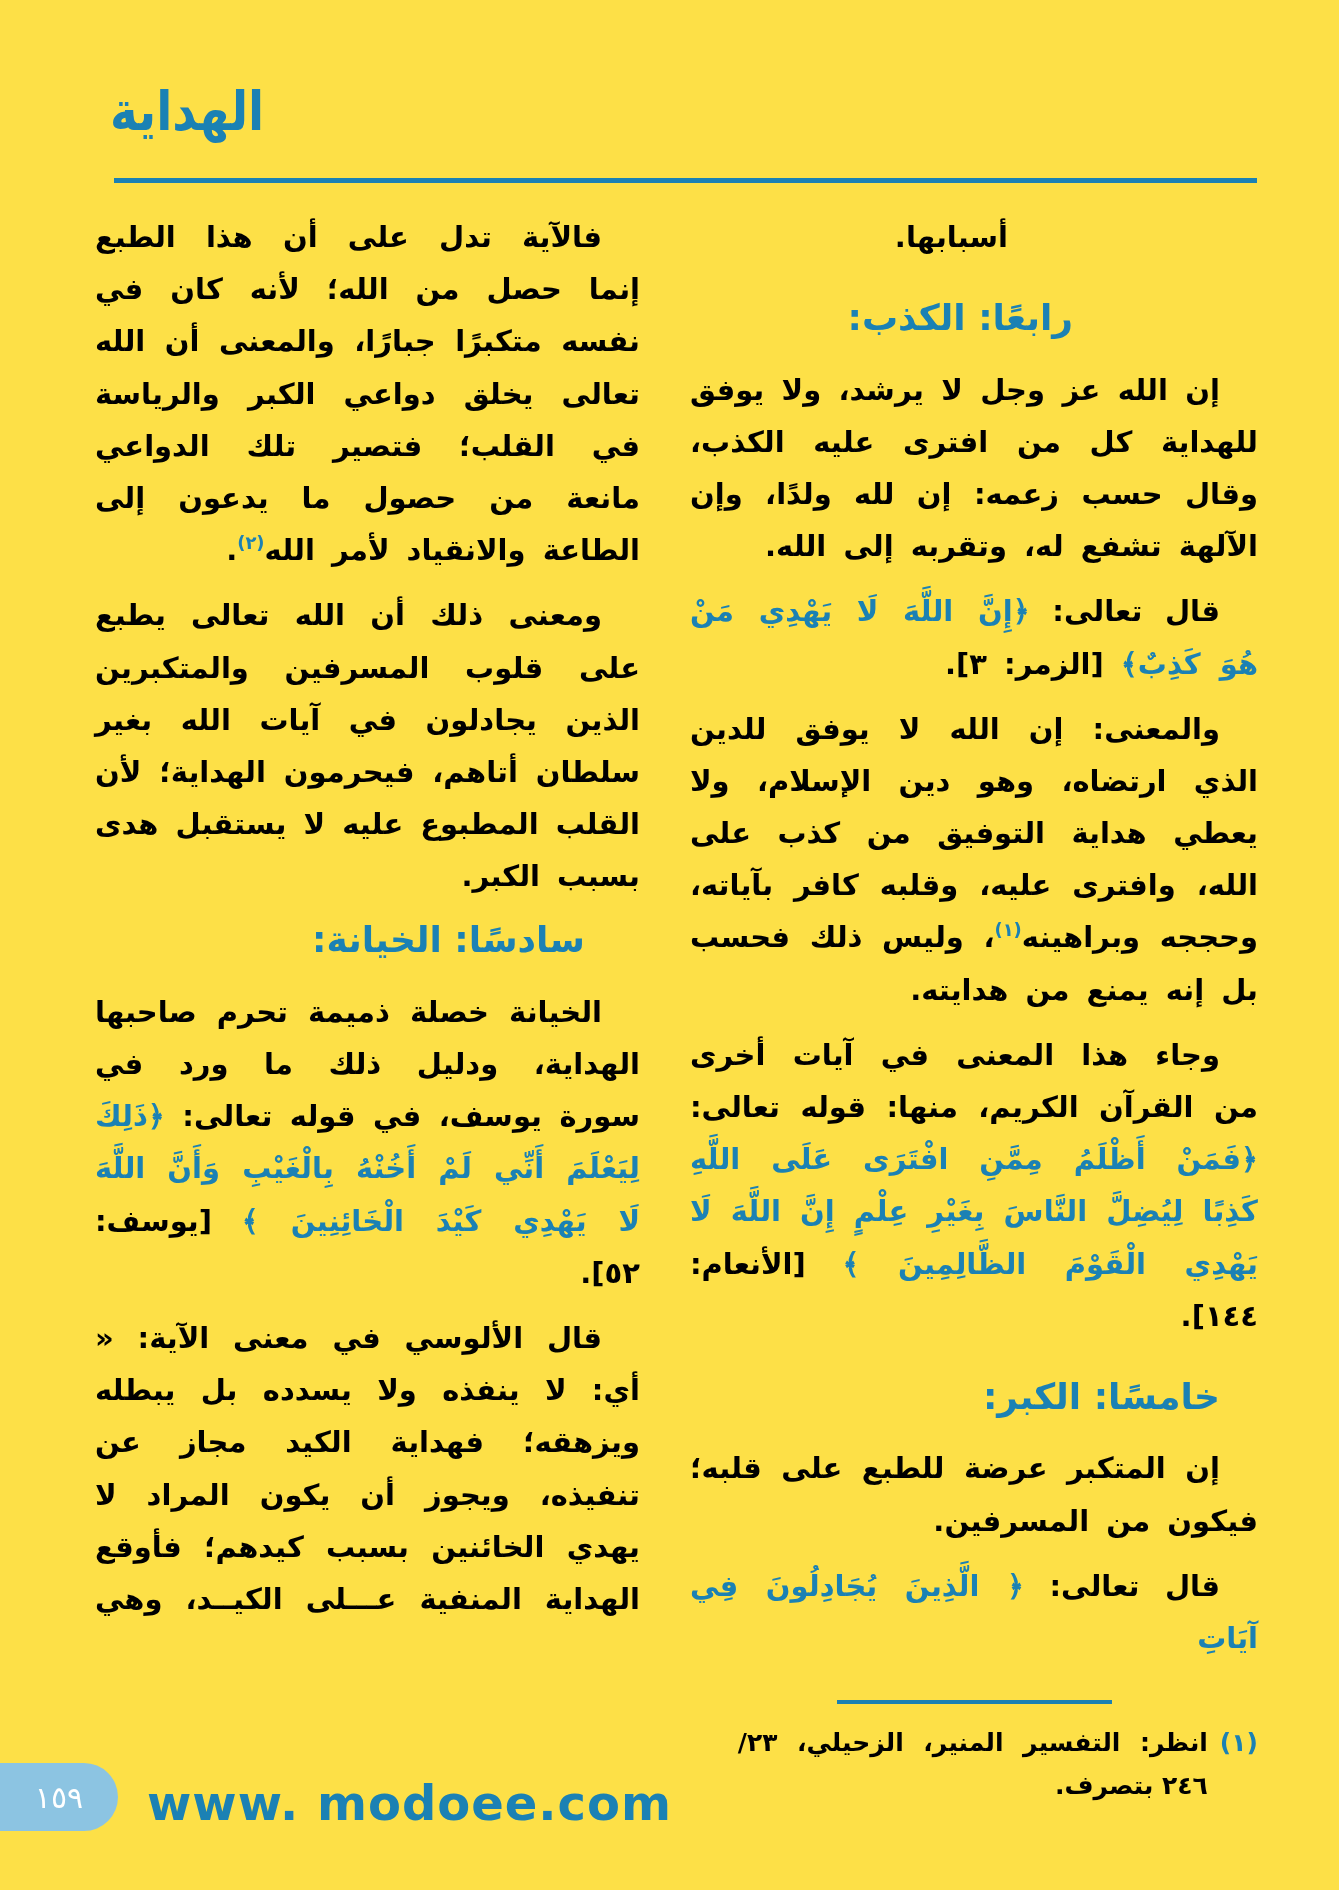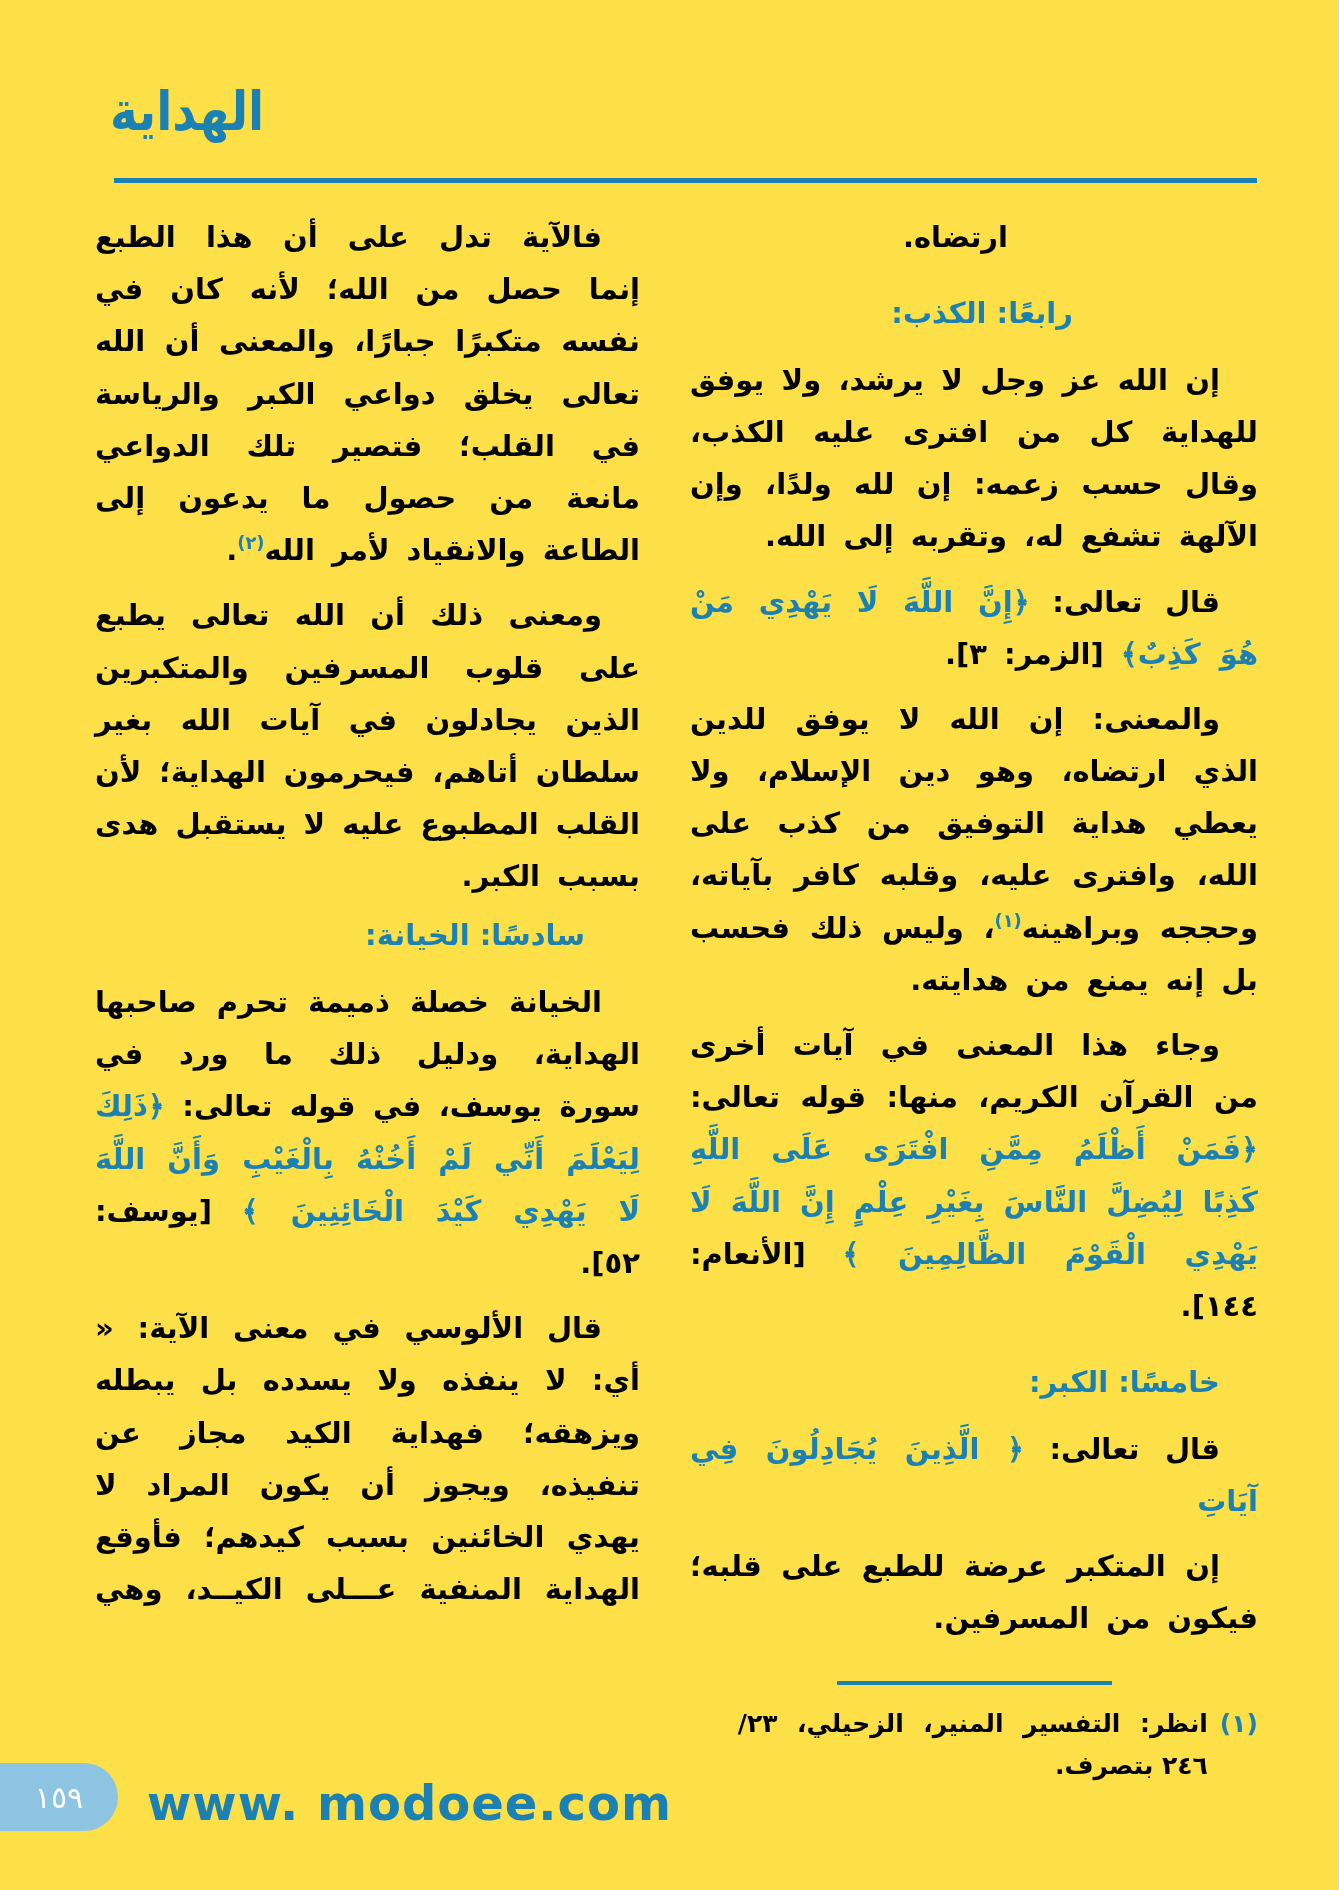--- a/index.html
+++ b/index.html
@@ -34,21 +34,21 @@
   }
   .para.tail { text-indent:250px; text-align:right; }
   .para.quran-cont { text-indent:0; font-size:30px; line-height:1.95; }
   .para.force-justify { text-align-last:justify; }
   .seg-q { color:var(--accent); word-spacing:9px; }
   .seg-fn {
     color:var(--accent); font-size:0.62em; vertical-align:super;
     font-weight:bold; word-spacing:0;
   }
   .heading {
-    color:var(--accent); font-size:29px; font-weight:bold;
+    color:var(--accent); font-size:36px; font-weight:bold;
     margin:30px 0 20px; line-height:1.4;
   }
   .h-indent-lg { padding-right:185px; }
   .h-indent-md { padding-right:55px;margin-top:12px; }
   .h-indent-sm { padding-right:38px; }
   
   .footnotes { margin-top:36px; }
   .fn-divider { width:275px; height:4px; background:var(--accent); margin:0 auto 18px auto; }
   .fn-item {
     display:flex; gap:12px; font-size:25px; font-weight:bold;
@@ -70,29 +70,29 @@
 </style>
 </head>
 <body>
 
 <div class="page">
   <div class="logo">الهداية</div>
   <div class="header-rule"></div>
 
   <div class="columns">
     <div class="col col-first">
-        <p class="para tail"><span class="seg-n">ارتضاه.</span></p>
+        <p class="para tail"><span class="seg-n">أسبابها.</span></p>
         <div class="heading h-indent-lg">رابعًا: الكذب:</div>
         <p class="para "><span class="seg-n">إن الله عز وجل لا يرشد، ولا يوفق للهداية كل من افترى عليه الكذب، وقال حسب زعمه: إن لله ولدًا، وإن الآلهة تشفع له، وتقربه إلى الله.</span></p>
         <p class="para "><span class="seg-n">قال تعالى: </span><span class="seg-q">﴿إِنَّ اللَّهَ لَا يَهْدِي مَنْ هُوَ كَذِبٌ﴾</span><span class="seg-n"> [الزمر: ٣].</span></p>
         <p class="para "><span class="seg-n">والمعنى: إن الله لا يوفق للدين الذي ارتضاه، وهو دين الإسلام، ولا يعطي هداية التوفيق من كذب على الله، وافترى عليه، وقلبه كافر بآياته، وحججه وبراهينه</span><span class="seg-fn">(١)</span><span class="seg-n">، وليس ذلك فحسب بل إنه يمنع من هدايته.</span></p>
         <p class="para "><span class="seg-n">وجاء هذا المعنى في آيات أخرى من القرآن الكريم، منها: قوله تعالى: </span><span class="seg-q">﴿فَمَنْ أَظْلَمُ مِمَّنِ افْتَرَى عَلَى اللَّهِ كَذِبًا لِيُضِلَّ النَّاسَ بِغَيْرِ عِلْمٍ إِنَّ اللَّهَ لَا يَهْدِي الْقَوْمَ الظَّالِمِينَ ﴾</span><span class="seg-n"> [الأنعام: ١٤٤].</span></p>
         <div class="heading h-indent-sm">خامسًا: الكبر:</div>
+        <p class="para "><span class="seg-n">إن المتكبر عرضة للطبع على قلبه؛ فيكون من المسرفين.</span></p>
         <p class="para force-justify"><span class="seg-n">قال تعالى: </span><span class="seg-q">﴿ الَّذِينَ يُجَادِلُونَ فِي آيَاتِ</span></p>
-        <p class="para "><span class="seg-n">إن المتكبر عرضة للطبع على قلبه؛ فيكون من المسرفين.</span></p>
         <div class="footnotes">
           <div class="fn-divider"></div>
           <div class="fn-item">
             <span class="fn-marker">(١)</span>
             <span class="fn-text">انظر: التفسير المنير، الزحيلي، ٢٣/ ٢٤٦ بتصرف.</span>
           </div>
         </div>
       </div>
     <div class="col col-second">
         <p class="para "><span class="seg-n">فالآية تدل على أن هذا الطبع إنما حصل من الله؛ لأنه كان في نفسه متكبرًا جبارًا، والمعنى أن الله تعالى يخلق دواعي الكبر والرياسة في القلب؛ فتصير تلك الدواعي مانعة من حصول ما يدعون إلى الطاعة والانقياد لأمر الله</span><span class="seg-fn">(٢)</span><span class="seg-n">.</span></p>

